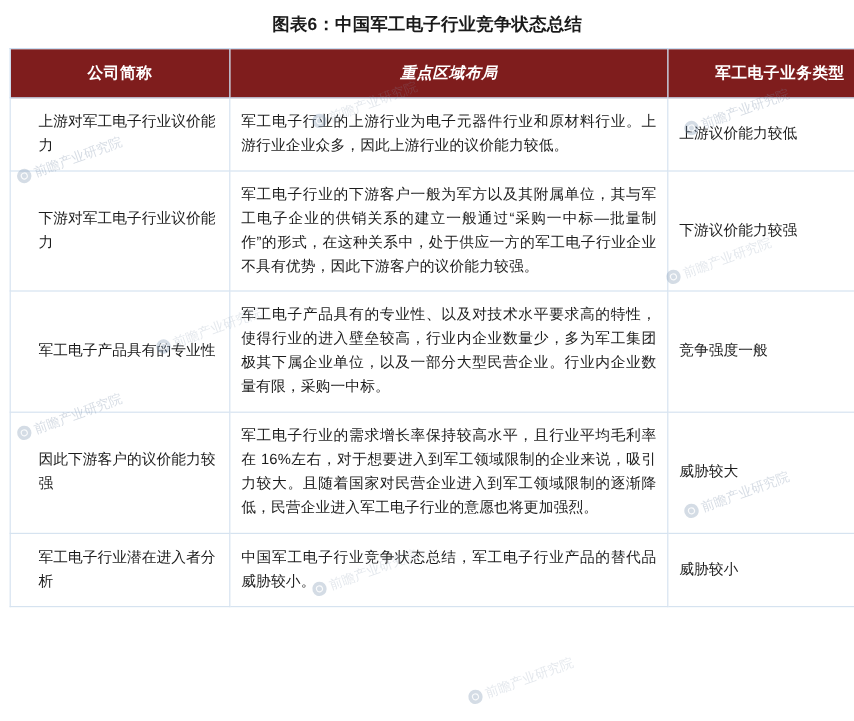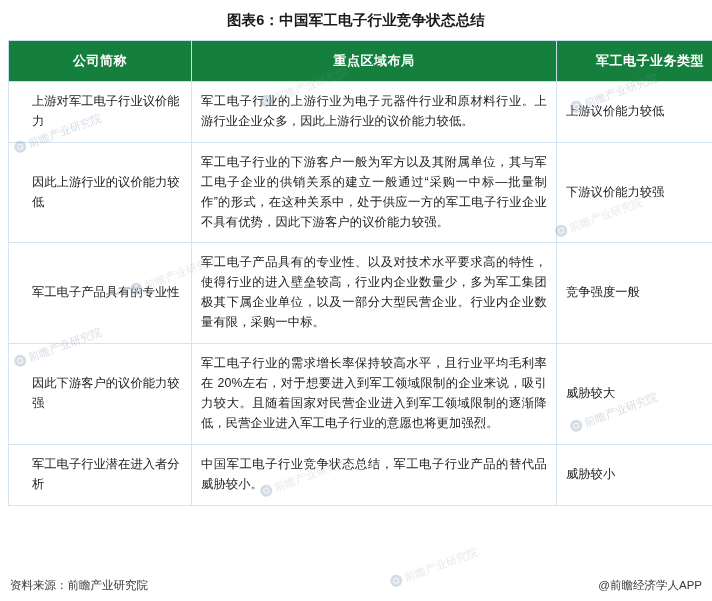--- a/index.html
+++ b/index.html
@@ -33,31 +33,31 @@
   .table-wrap {
     margin: 0 8px;
     position: relative;
   }
   table {
     border-collapse: collapse;
     width: 696px;
     table-layout: fixed;
   }
   thead th {
-    background: #15803d;
+    background: #7f1d1d;
     color: #ffffff;
     font-size: 13px;
     font-weight: bold;
     text-align: center;
     padding: 11px 6px;
     border: 1px solid #c9dcf0;
     letter-spacing: 0.5px;
   }
   thead th.c1 { width: 170px; }
-  thead th.c2 { width: 352px; }
+  thead th.c2 { width: 352px; font-style: italic; }
   thead th.c3 { width: 174px; }
 
   tbody td {
     border: 1px solid #d6e3f0;
     font-size: 12.3px;
     line-height: 1.62;
     vertical-align: middle;
     padding: 10px 9px;
     background: #ffffff;
     color: #1c1c1c;
@@ -137,32 +137,32 @@
           <th class="c3">军工电子业务类型</th>
         </tr>
       </thead>
       <tbody>
         <tr>
           <td class="col-a">上游对军工电子行业议价能力</td>
           <td class="col-b">军工电子行业的上游行业为电子元器件行业和原材料行业。上游行业企业众多，因此上游行业的议价能力较低。</td>
           <td class="col-c">上游议价能力较低</td>
         </tr>
         <tr>
-          <td class="col-a">因此上游行业的议价能力较低</td>
+          <td class="col-a">下游对军工电子行业议价能力</td>
           <td class="col-b">军工电子行业的下游客户一般为军方以及其附属单位，其与军工电子企业的供销关系的建立一般通过“采购一中标—批量制作”的形式，在这种关系中，处于供应一方的军工电子行业企业不具有优势，因此下游客户的议价能力较强。</td>
           <td class="col-c">下游议价能力较强</td>
         </tr>
         <tr>
           <td class="col-a">军工电子产品具有的专业性</td>
           <td class="col-b">军工电子产品具有的专业性、以及对技术水平要求高的特性，使得行业的进入壁垒较高，行业内企业数量少，多为军工集团极其下属企业单位，以及一部分大型民营企业。行业内企业数量有限，采购一中标。</td>
           <td class="col-c">竞争强度一般</td>
         </tr>
         <tr>
           <td class="col-a">因此下游客户的议价能力较强</td>
-          <td class="col-b">军工电子行业的需求增长率保持较高水平，且行业平均毛利率在 20%左右，对于想要进入到军工领域限制的企业来说，吸引力较大。且随着国家对民营企业进入到军工领域限制的逐渐降低，民营企业进入军工电子行业的意愿也将更加强烈。</td>
+          <td class="col-b">军工电子行业的需求增长率保持较高水平，且行业平均毛利率在 16%左右，对于想要进入到军工领域限制的企业来说，吸引力较大。且随着国家对民营企业进入到军工领域限制的逐渐降低，民营企业进入军工电子行业的意愿也将更加强烈。</td>
           <td class="col-c">威胁较大</td>
         </tr>
         <tr>
           <td class="col-a">军工电子行业潜在进入者分析</td>
           <td class="col-b">中国军工电子行业竞争状态总结，军工电子行业产品的替代品威胁较小。</td>
           <td class="col-c">威胁较小</td>
         </tr>
       </tbody>
     </table>
 
@@ -170,18 +170,14 @@
     <div class="wm wm-light" style="left: 250px; top: 40px;"><span class="logo"></span><span>前瞻产业研究院</span></div>
     <div class="wm" style="left: 560px; top: 46px;"><span class="logo"></span><span>前瞻产业研究院</span></div>
     <div class="wm wm-light" style="left: 120px; top: 228px;"><span class="logo"></span><span>前瞻产业研究院</span></div>
     <div class="wm" style="left: 4px; top: 300px;"><span class="logo"></span><span>前瞻产业研究院</span></div>
     <div class="wm wm-light" style="left: 545px; top: 170px;"><span class="logo"></span><span>前瞻产业研究院</span></div>
     <div class="wm" style="left: 560px; top: 365px;"><span class="logo"></span><span>前瞻产业研究院</span></div>
     <div class="wm wm-light" style="left: 250px; top: 430px;"><span class="logo"></span><span>前瞻产业研究院</span></div>
     <div class="wm wm-light" style="left: 380px; top: 520px;"><span class="logo"></span><span>前瞻产业研究院</span></div>
   </div>
 
-  <div class="footer">
-    <span class="src">资料来源：前瞻产业研究院</span>
-    <span class="brand">@前瞻经济学人APP</span>
-  </div>
 
 </div>
 
 </body></html>

